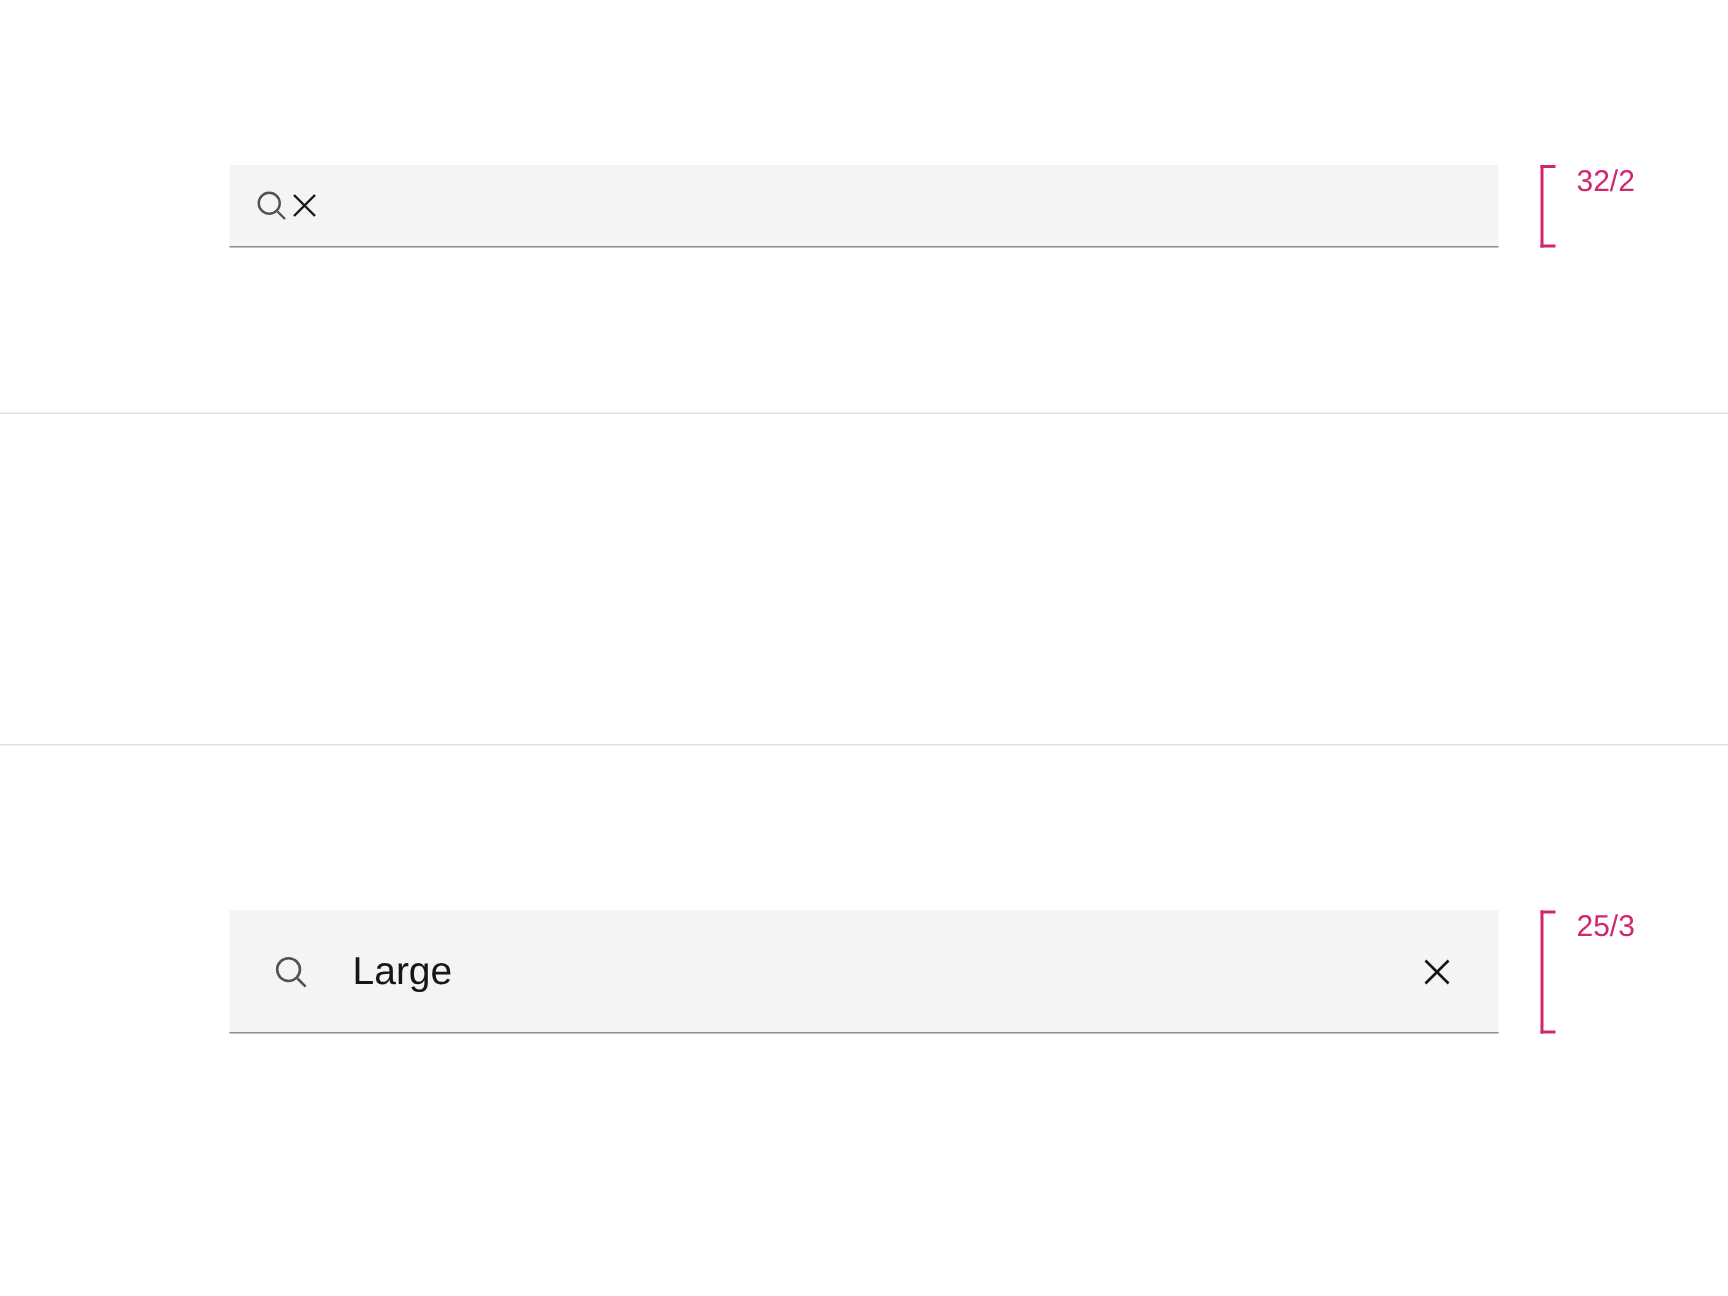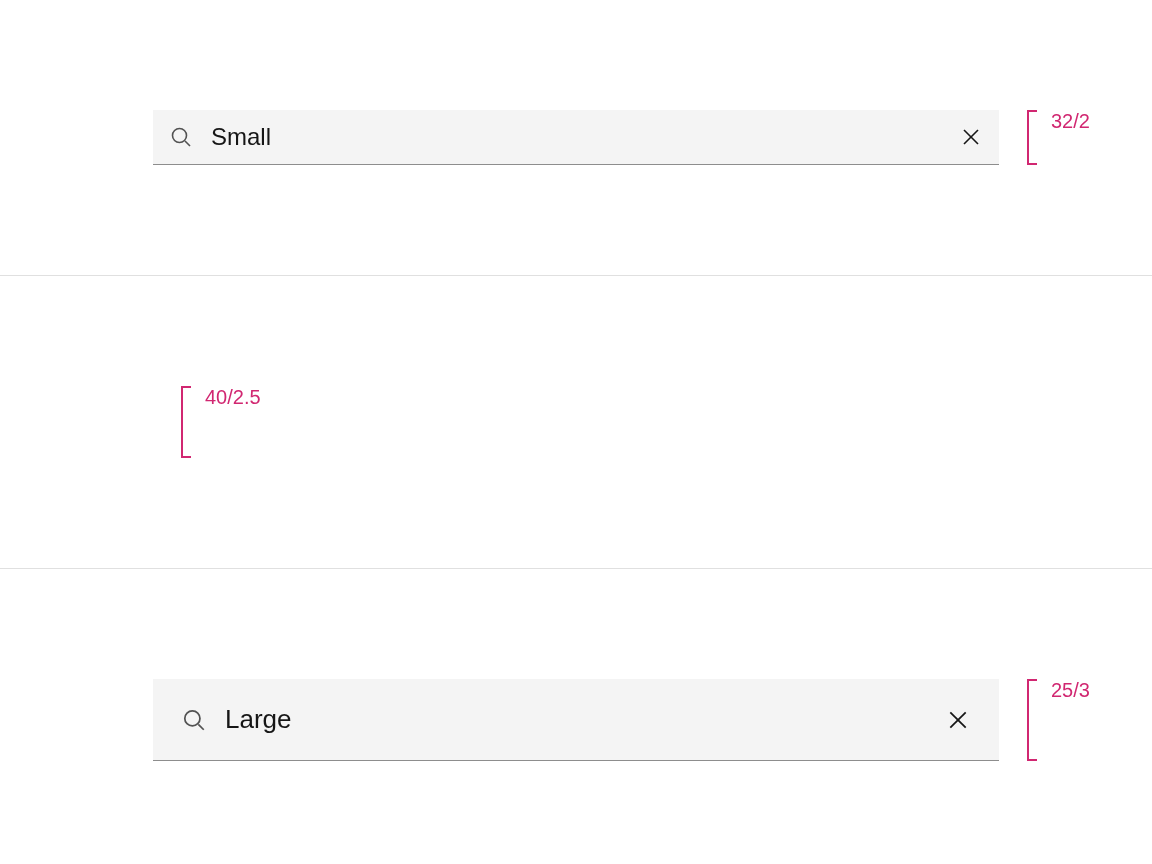--- a/index.html
+++ b/index.html
@@ -57,21 +57,21 @@
       flex: 1;
       font-size: 24px;
       color: #161616;
       margin-left: 18px;
     }
     .search-field.medium .search-text {
       margin-left: 22px;
       font-size: 26px;
     }
     .search-field.large .search-text {
-      margin-left: 18px;
+      margin-left: 28px;
       font-size: 26px;
     }
     .close-icon-svg {
       display: block;
       stroke: #161616;
       stroke-width: 1.6;
       margin-right: 18px;
     }
     .search-field.medium .close-icon-svg {
       margin-right: 22px;
@@ -117,21 +117,20 @@
 
 <div class="section">
   <div class="row">
     <div class="search-field small">
       <span>
         <svg class="search-icon-svg" width="24" height="24" viewBox="0 0 24 24">
           <circle cx="10.5" cy="10.5" r="7"></circle>
           <line x1="16" y1="16" x2="21" y2="21"></line>
         </svg>
       </span>
-      <span class="search-text">Small</span>
       <span>
         <svg class="close-icon-svg" width="20" height="20" viewBox="0 0 20 20">
           <line x1="3" y1="3" x2="17" y2="17"></line>
           <line x1="17" y1="3" x2="3" y2="17"></line>
         </svg>
       </span>
     </div>
     <div class="dim">
       <div class="dim-bracket" style="height:55px">
         <div class="vline"></div>
@@ -140,28 +139,20 @@
       </div>
       <span class="dim-label">32/2</span>
     </div>
   </div>
 </div>
 
 <hr class="divider">
 
 <div class="section">
   <div class="row">
-    <div class="dim">
-      <div class="dim-bracket" style="height:72px">
-        <div class="vline"></div>
-        <div class="cap top"></div>
-        <div class="cap bot"></div>
-      </div>
-      <span class="dim-label">40/2.5</span>
-    </div>
   </div>
 </div>
 
 <hr class="divider">
 
 <div class="section">
   <div class="row">
     <div class="search-field large">
       <span>
         <svg class="search-icon-svg" width="26" height="26" viewBox="0 0 24 24">

